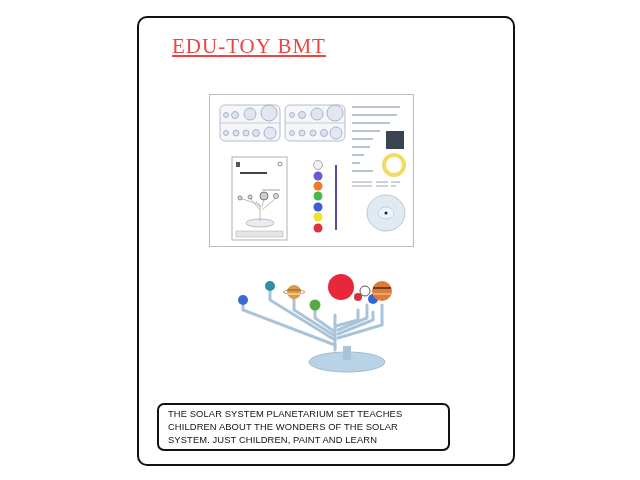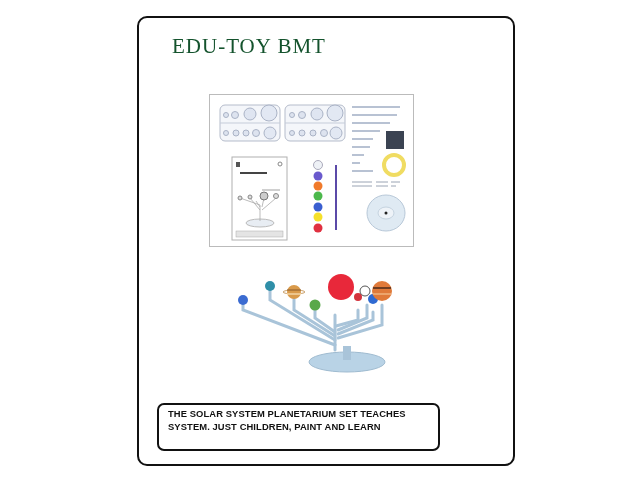--- a/index.html
+++ b/index.html
@@ -10,40 +10,40 @@
   }
   .frame {
     position: absolute; left: 137px; top: 16px;
     width: 374px; height: 446px;
     border: 2.5px solid #111; border-radius: 10px;
     background: #fff;
   }
   .title {
     position: absolute; left: 172px; top: 34px;
     font-family: "Liberation Serif", serif;
-    color: #14532d; font-size: 21px; line-height: 24px;
+    color: #ef4444; font-size: 21px; line-height: 24px;
     letter-spacing: 1px; font-variant: small-caps;
-    text-transform: uppercase; font-weight: normal;
+    text-transform: uppercase; font-weight: normal; text-decoration: underline;
   }
   .kit-photo {
     position: absolute; left: 209px; top: 94px;
     width: 203px; height: 151px;
     border: 1px solid #bbb; background: #fff;
   }
   .toy-photo {
     position: absolute; left: 230px; top: 270px;
     width: 175px; height: 105px;
   }
   .caption {
     position: absolute; left: 157px; top: 403px;
     width: 258px; height: 42px;
     border: 2px solid #111; border-radius: 7px;
-    padding: 2px 12px 0 9px; box-sizing: content-box;
+    padding: 2px 22px 0 9px; box-sizing: content-box;
     font-family: "Liberation Sans", sans-serif;
-    font-weight: bold; font-size: 9.4px; line-height: 13px;
+    font-weight: normal; font-size: 9.4px; line-height: 13px;
     color: #111; letter-spacing: 0.1px;
   }
 </style>
 </head>
 <body>
 
 <div class="frame"></div>
 
 <div class="title">
   <div>EDU-TOY BMT</div>
@@ -173,14 +173,15 @@
     <g>
       <circle cx="152" cy="21" r="10" fill="#e07a3a"></circle>
       <line x1="143" y1="18" x2="161" y2="18" stroke="#4a2a1a" stroke-width="1.5"></line>
       <line x1="143" y1="24" x2="161" y2="24" stroke="#f8d0a0" stroke-width="1"></line>
     </g>
   </svg>
 </div>
 
 <div class="caption">
   <div>THE SOLAR SYSTEM PLANETARIUM SET TEACHES</div>
+  <div>CHILDREN ABOUT THE WONDERS OF THE SOLAR</div>
   <div>SYSTEM. JUST CHILDREN, PAINT AND LEARN</div>
 </div>
 
 </body></html>

